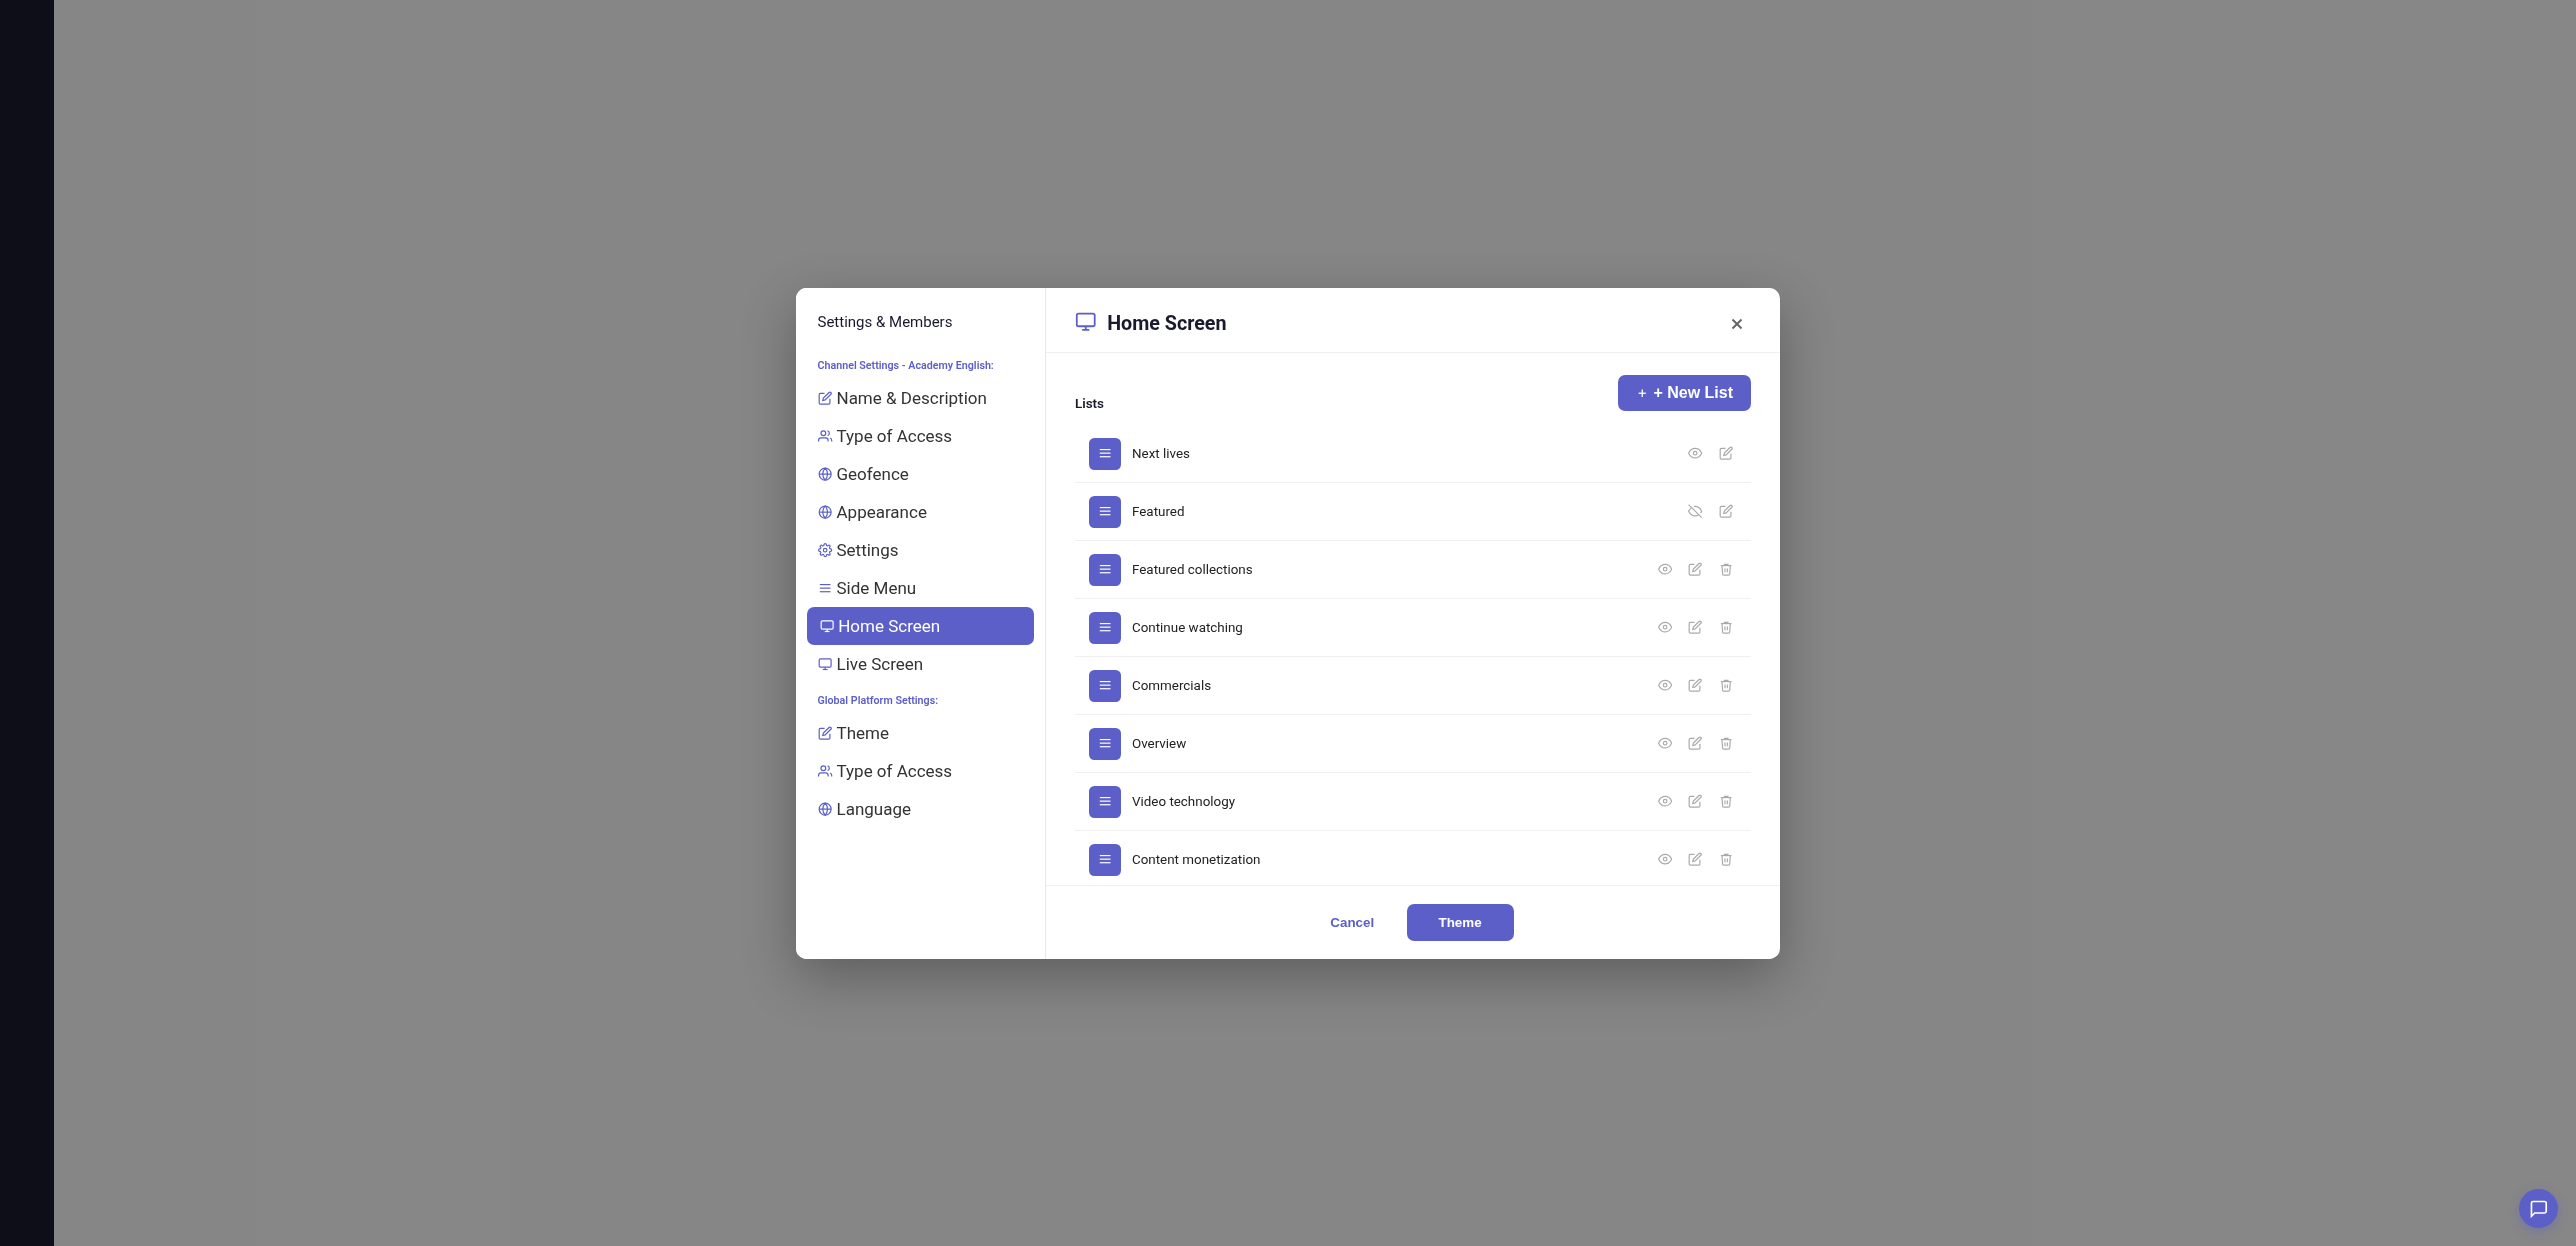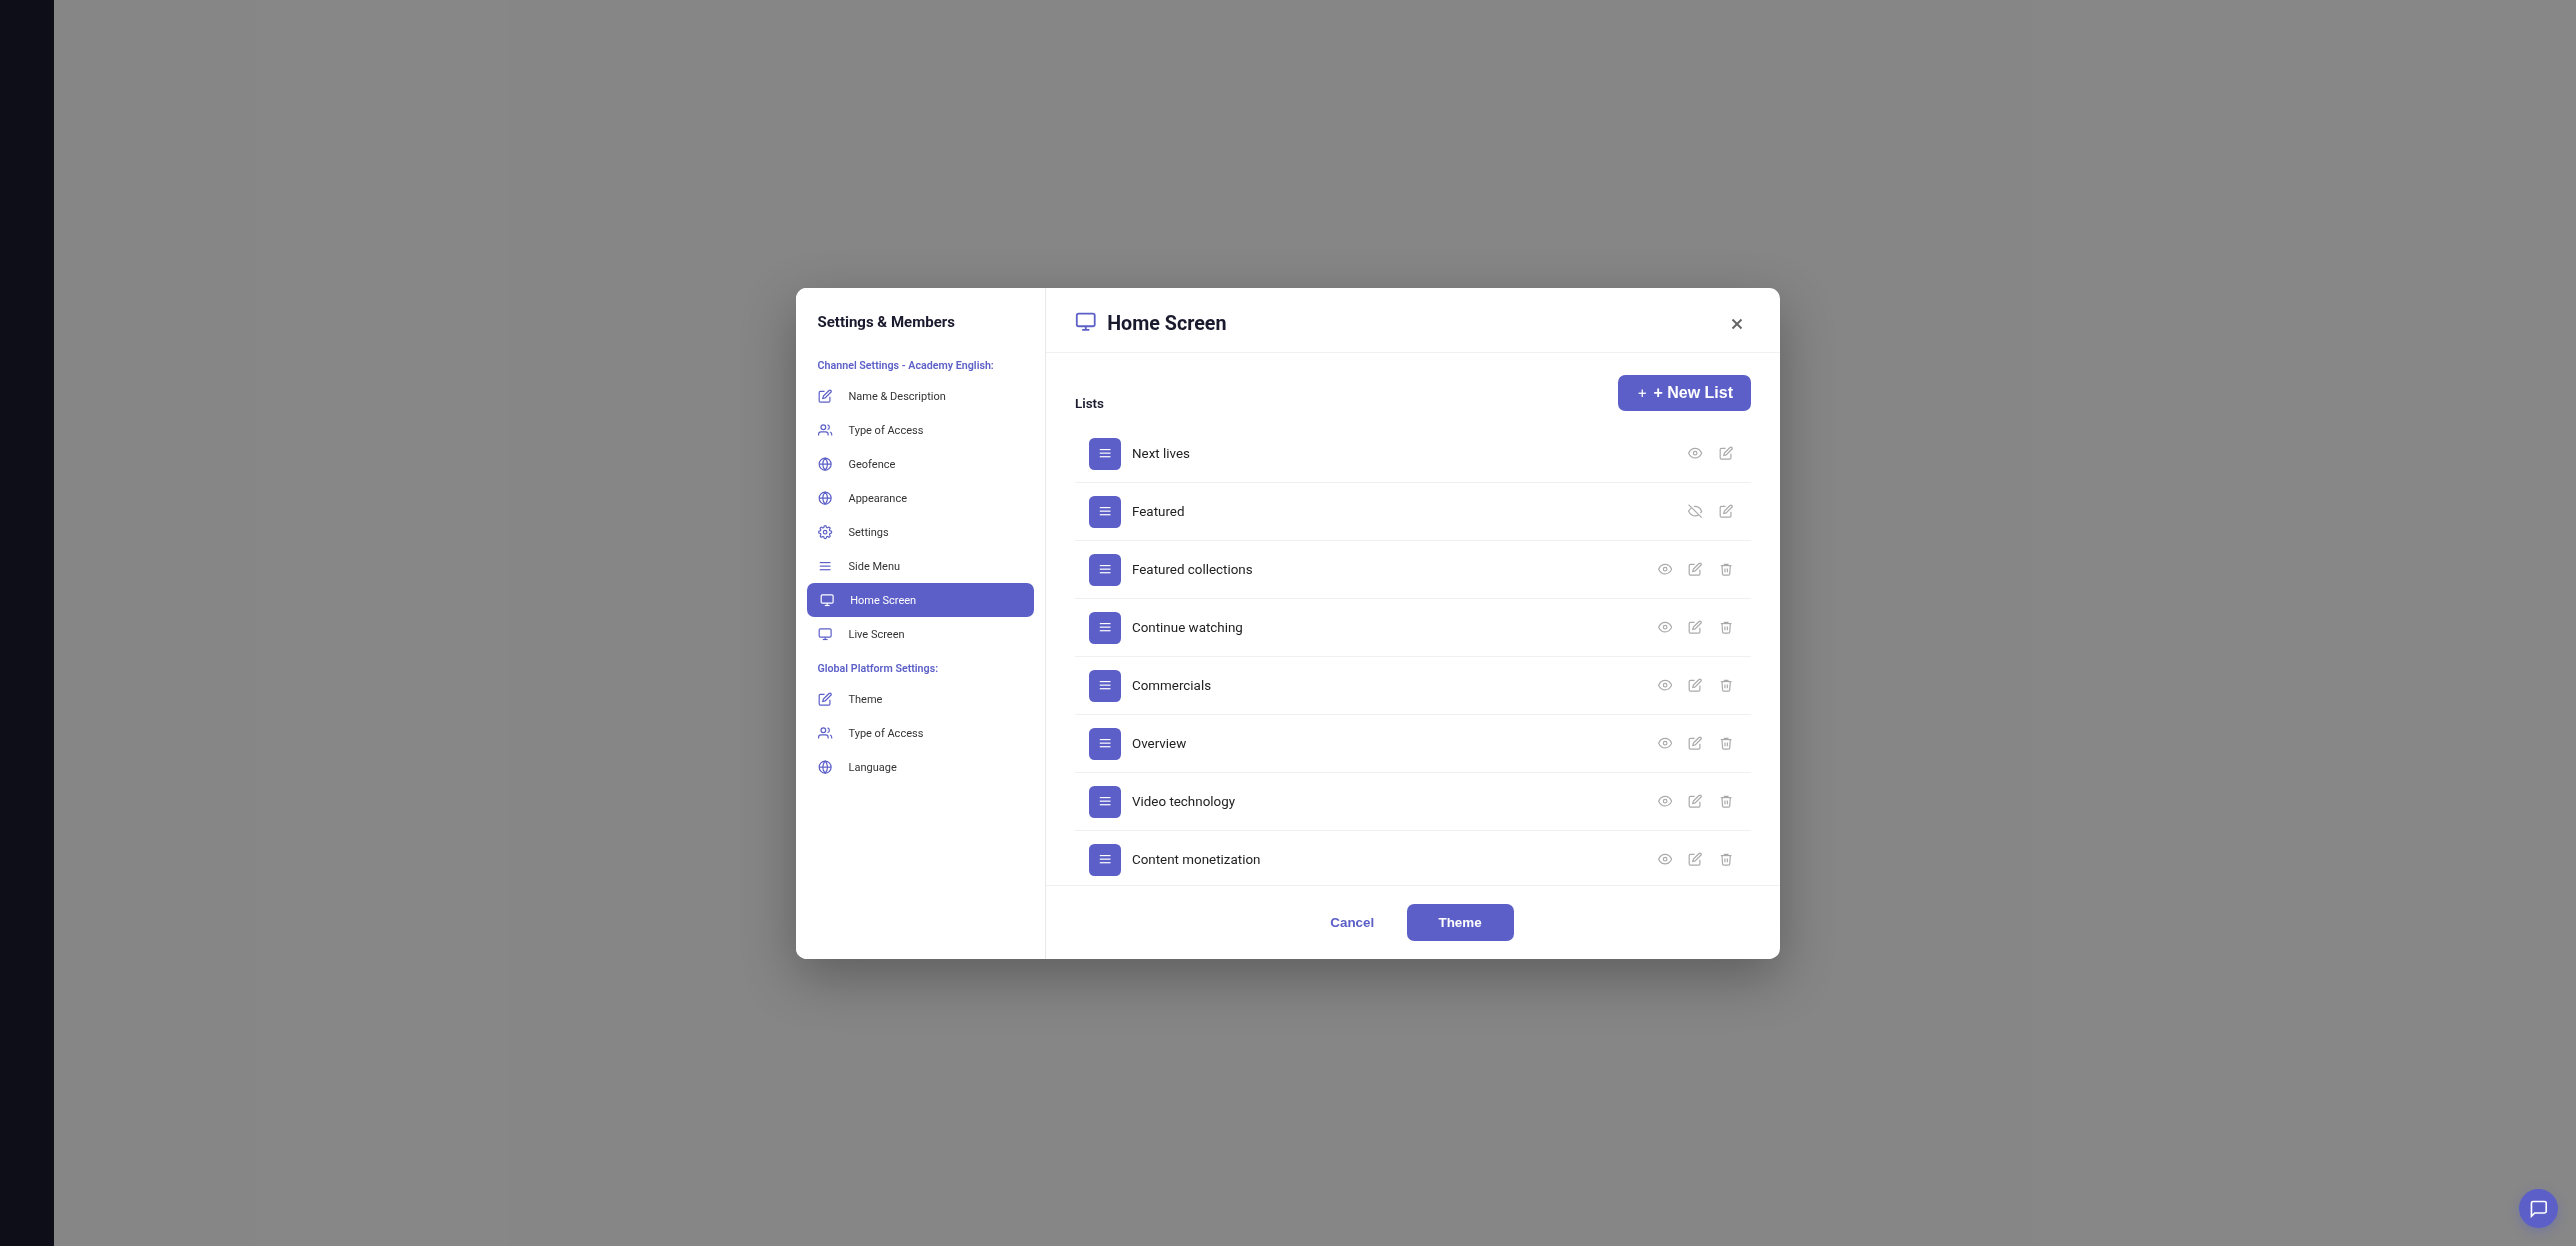--- a/index.html
+++ b/index.html
@@ -40,39 +40,39 @@
       width: 250px;
       min-width: 250px;
       background: #fff;
       border-right: 0.9px solid #e8e8e8;
       padding: 25px 0;
       overflow-y: auto;
     }
 
     .sidebar-title {
       font-size: 15px;
-      font-weight: 700;
+      font-weight: 400;
       color: #1a1a2e;
       padding: 0 21.5px 18px;
     }
 
     .sidebar-section-label {
       font-size: 10.7px;
       font-weight: 600;
       color: #5b5fc7;
       padding: 10.7px 21.5px 7.2px;
     }
 
     .sidebar-item {
       display: flex;
       align-items: center;
-      gap: 15px;
+      gap: 3px;
       padding: 9px 21.5px;
       cursor: pointer;
-      font-size: 11px;
+      font-size: 17px;
       color: #333;
       border-radius: 0;
       transition: background 0.15s;
     }
 
     .sidebar-item.active {
       background: #5b5fc7;
       color: #fff;
       border-radius: 7.2px;
       margin: 0 10.7px;

